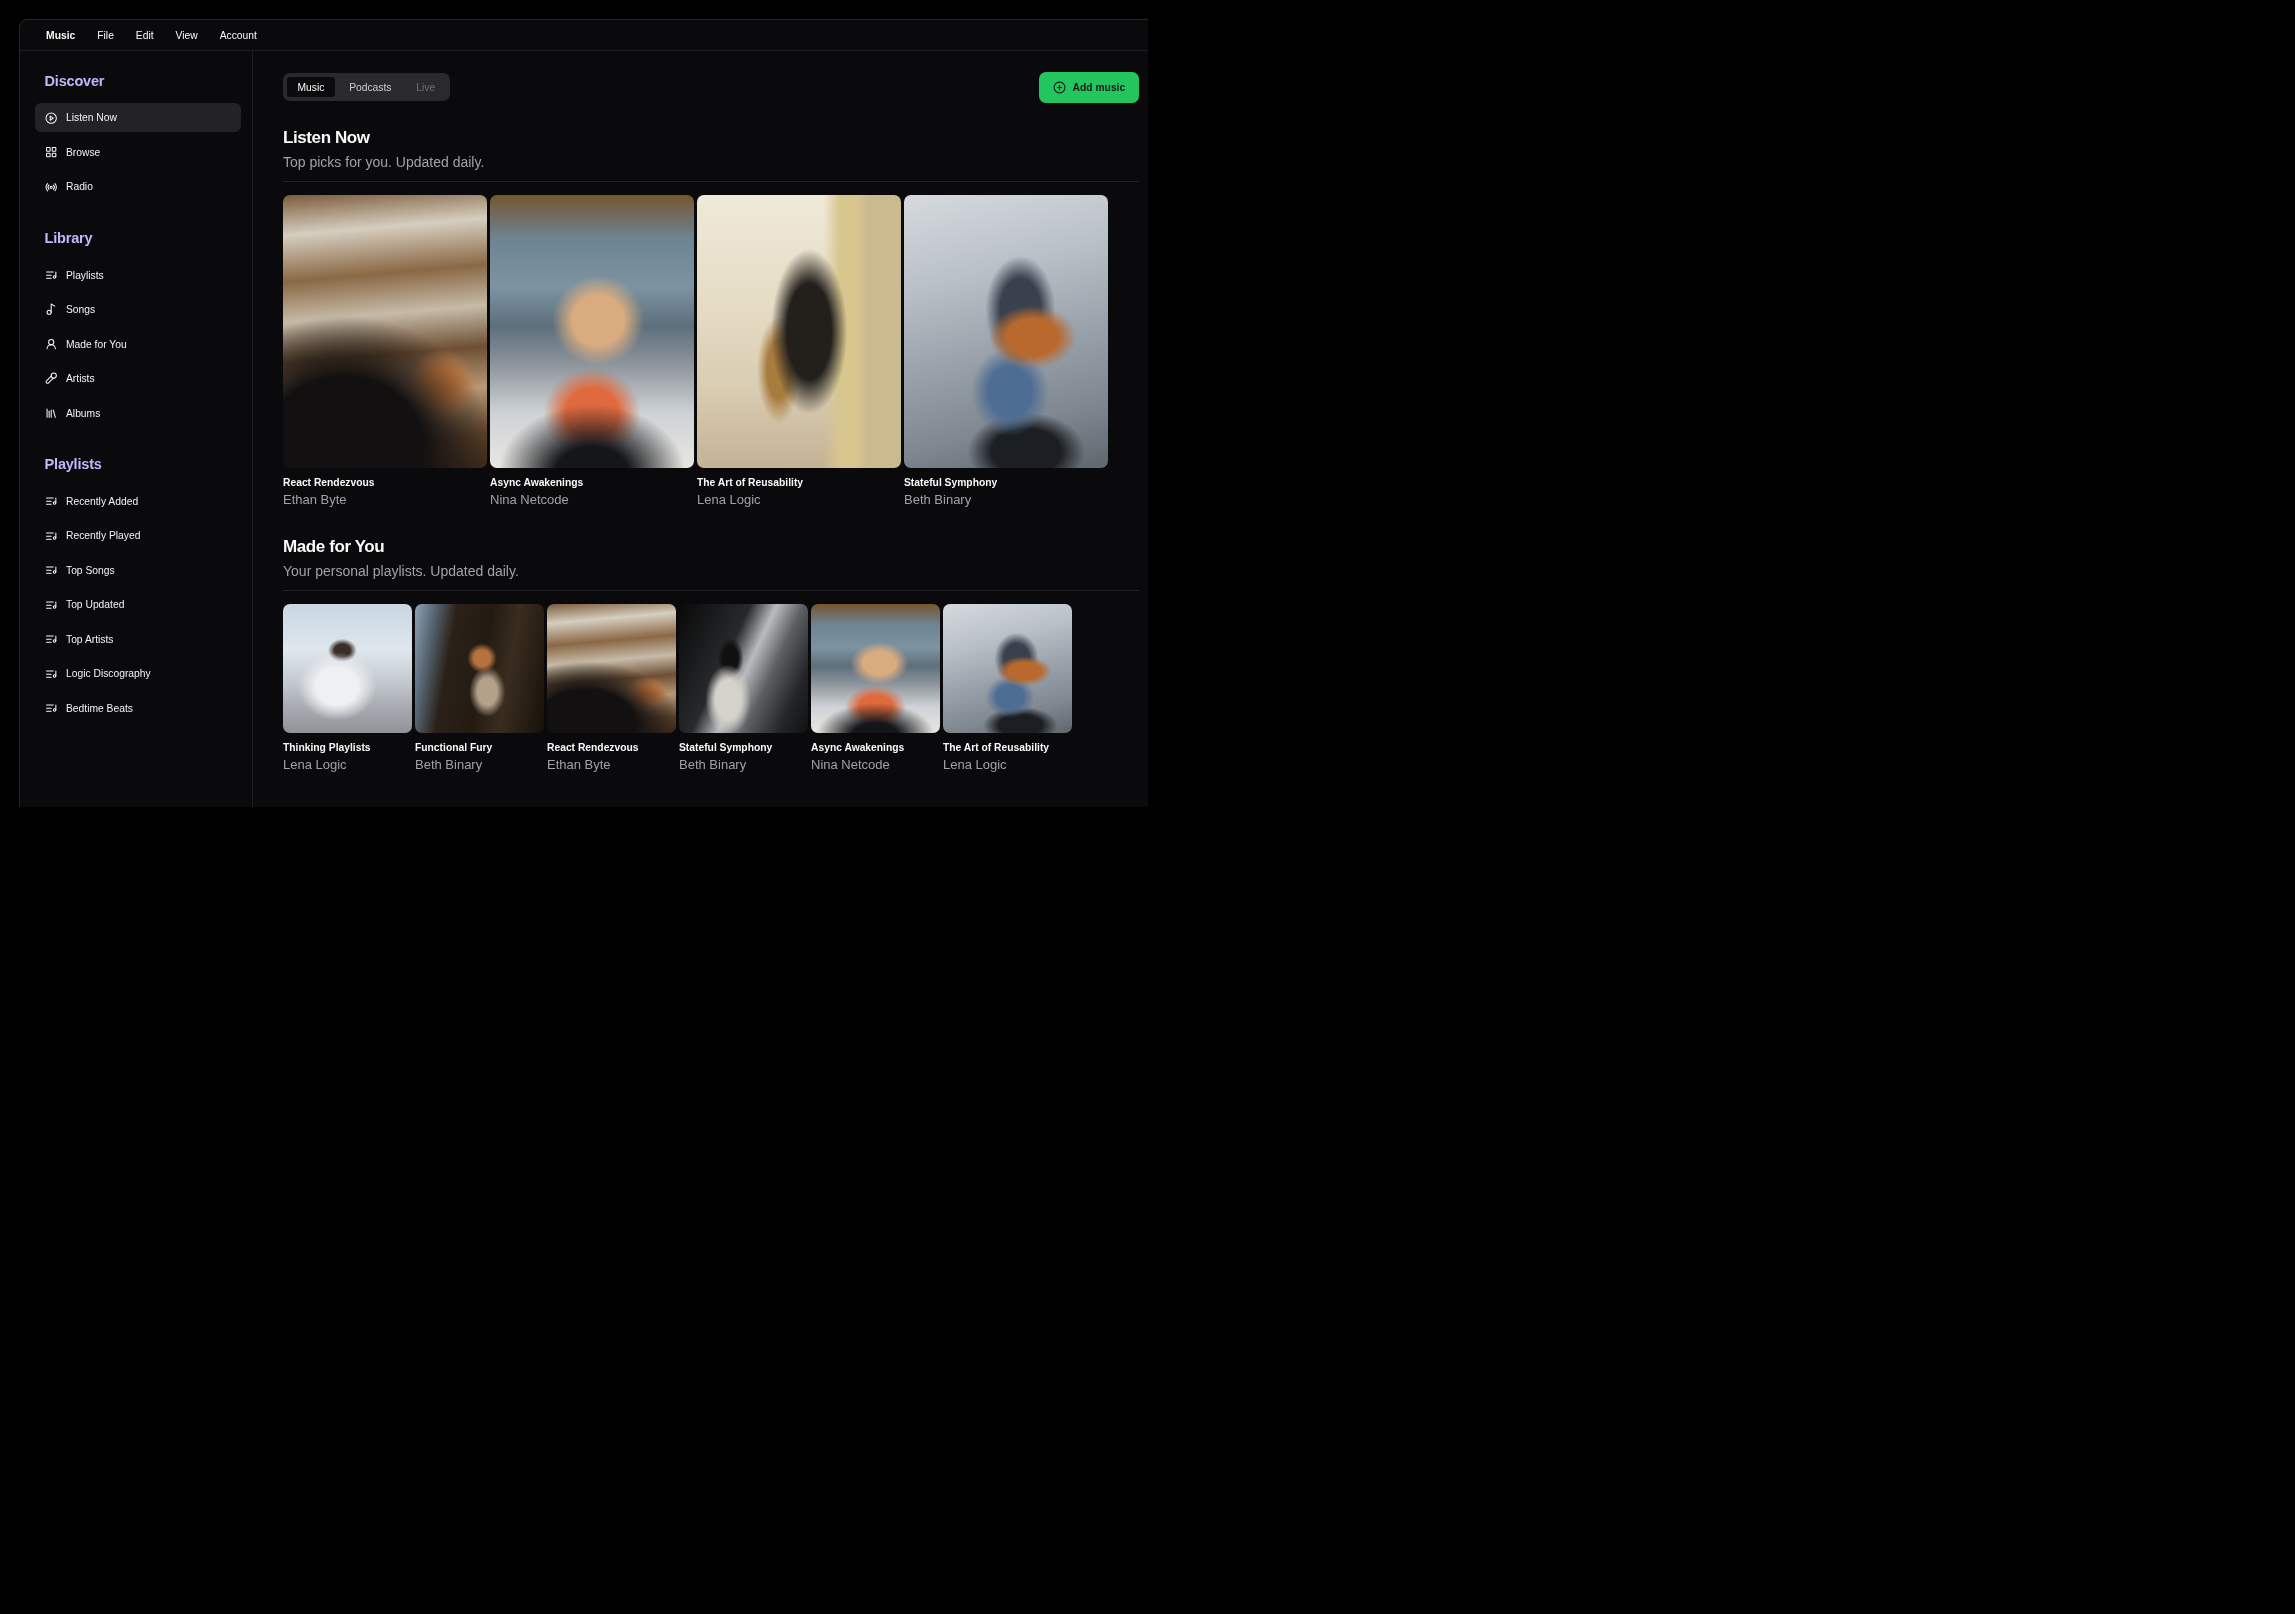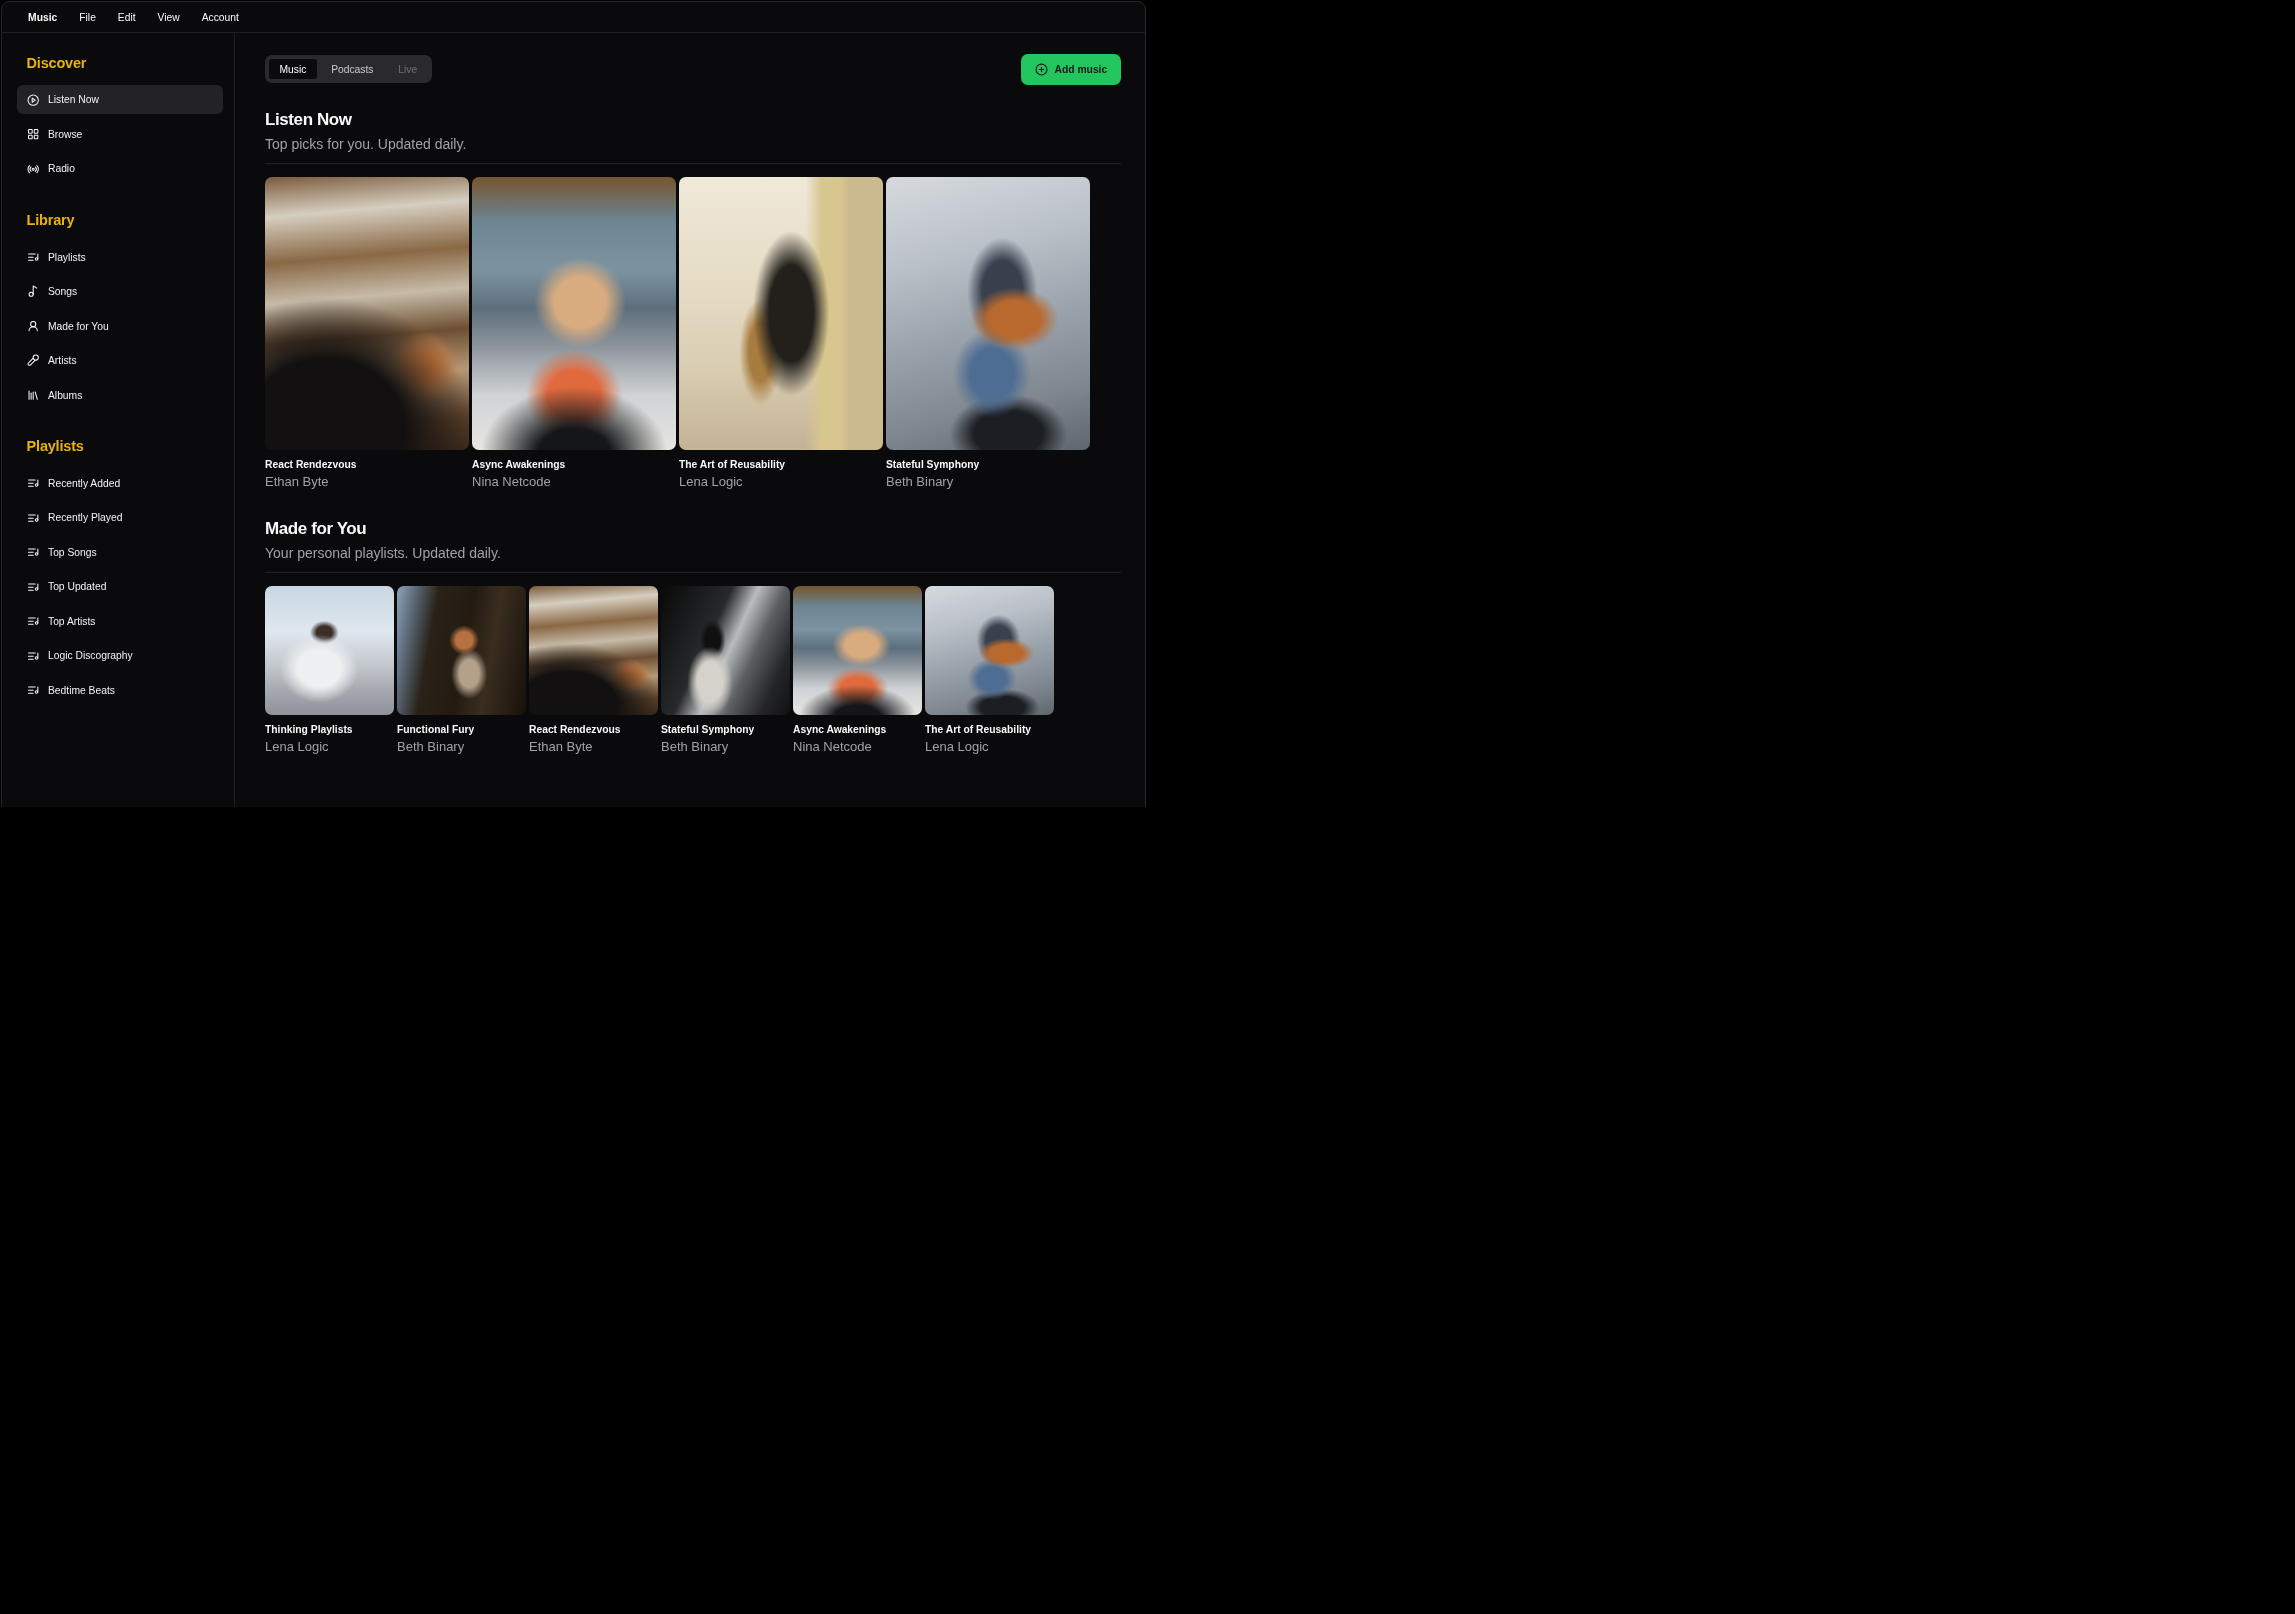--- a/index.html
+++ b/index.html
@@ -1,34 +1,34 @@
 <!DOCTYPE html>
 <html style="font-size:11px"><head>
 <meta charset="utf-8">
 <style>
   html,body{margin:0;padding:0;background:#000;width:1148px;height:807px;
     font-family:"Liberation Sans",sans-serif;-webkit-font-smoothing:antialiased;}
   *{box-sizing:border-box;}
-  .window{position:relative;margin:1px;width:1145px;height:904px;background:#0a0a0c;
+  .window{position:relative;margin:19px;width:1145px;height:904px;background:#0a0a0c;
     border:0.7px solid #27272a;border-radius:8.3px;overflow:hidden;display:flex;flex-direction:column;}
 
   
   .menubar{height:31px;flex:none;display:flex;align-items:center;gap:2.8px;
     padding:0 16.5px;border-bottom:0.7px solid #1f1f23;}
   .menu-item{padding:4.1px 9.6px;border-radius:4.1px;font-size:10.3px;color:#fafafa;cursor:default;}
   .menu-item.app{font-weight:700;}
 
   .body-row{flex:1;display:flex;min-height:0;}
 
   
   .sidebar{width:233px;flex:none;border-right:0.7px solid #1f1f23;padding-top:20.6px;overflow:hidden;}
   .side-section{padding:0 11px 0 15px;}
   .side-section + .side-section{margin-top:27.5px;}
   .side-title{margin:0 0 13.8px;padding-left:9.6px;font-size:14.5px;font-weight:700;
-    letter-spacing:-0.2px;color:#eab308;line-height:18px;}
+    letter-spacing:-0.2px;color:#c4b5fd;line-height:18px;}
   .side-item{display:flex;align-items:center;gap:9px;height:29px;padding:0 9.6px;
     margin-bottom:5.5px;border-radius:6.2px;font-size:10.3px;font-weight:500;color:#f4f4f5;cursor:pointer;}
   .side-item.active{background:#232327;}
   svg.ic{width:12.4px;height:12.4px;flex:none;stroke:#fafafa;stroke-width:2;fill:none;
     stroke-linecap:round;stroke-linejoin:round;}
 
   
   .main{flex:1;padding:20.6px 24px 0 30px;overflow:hidden;}
   .topbar{display:flex;align-items:center;justify-content:space-between;}
   .tabs{display:inline-flex;align-items:center;background:#2a2a2e;border-radius:6.9px;padding:2.8px;gap:1.4px;}

